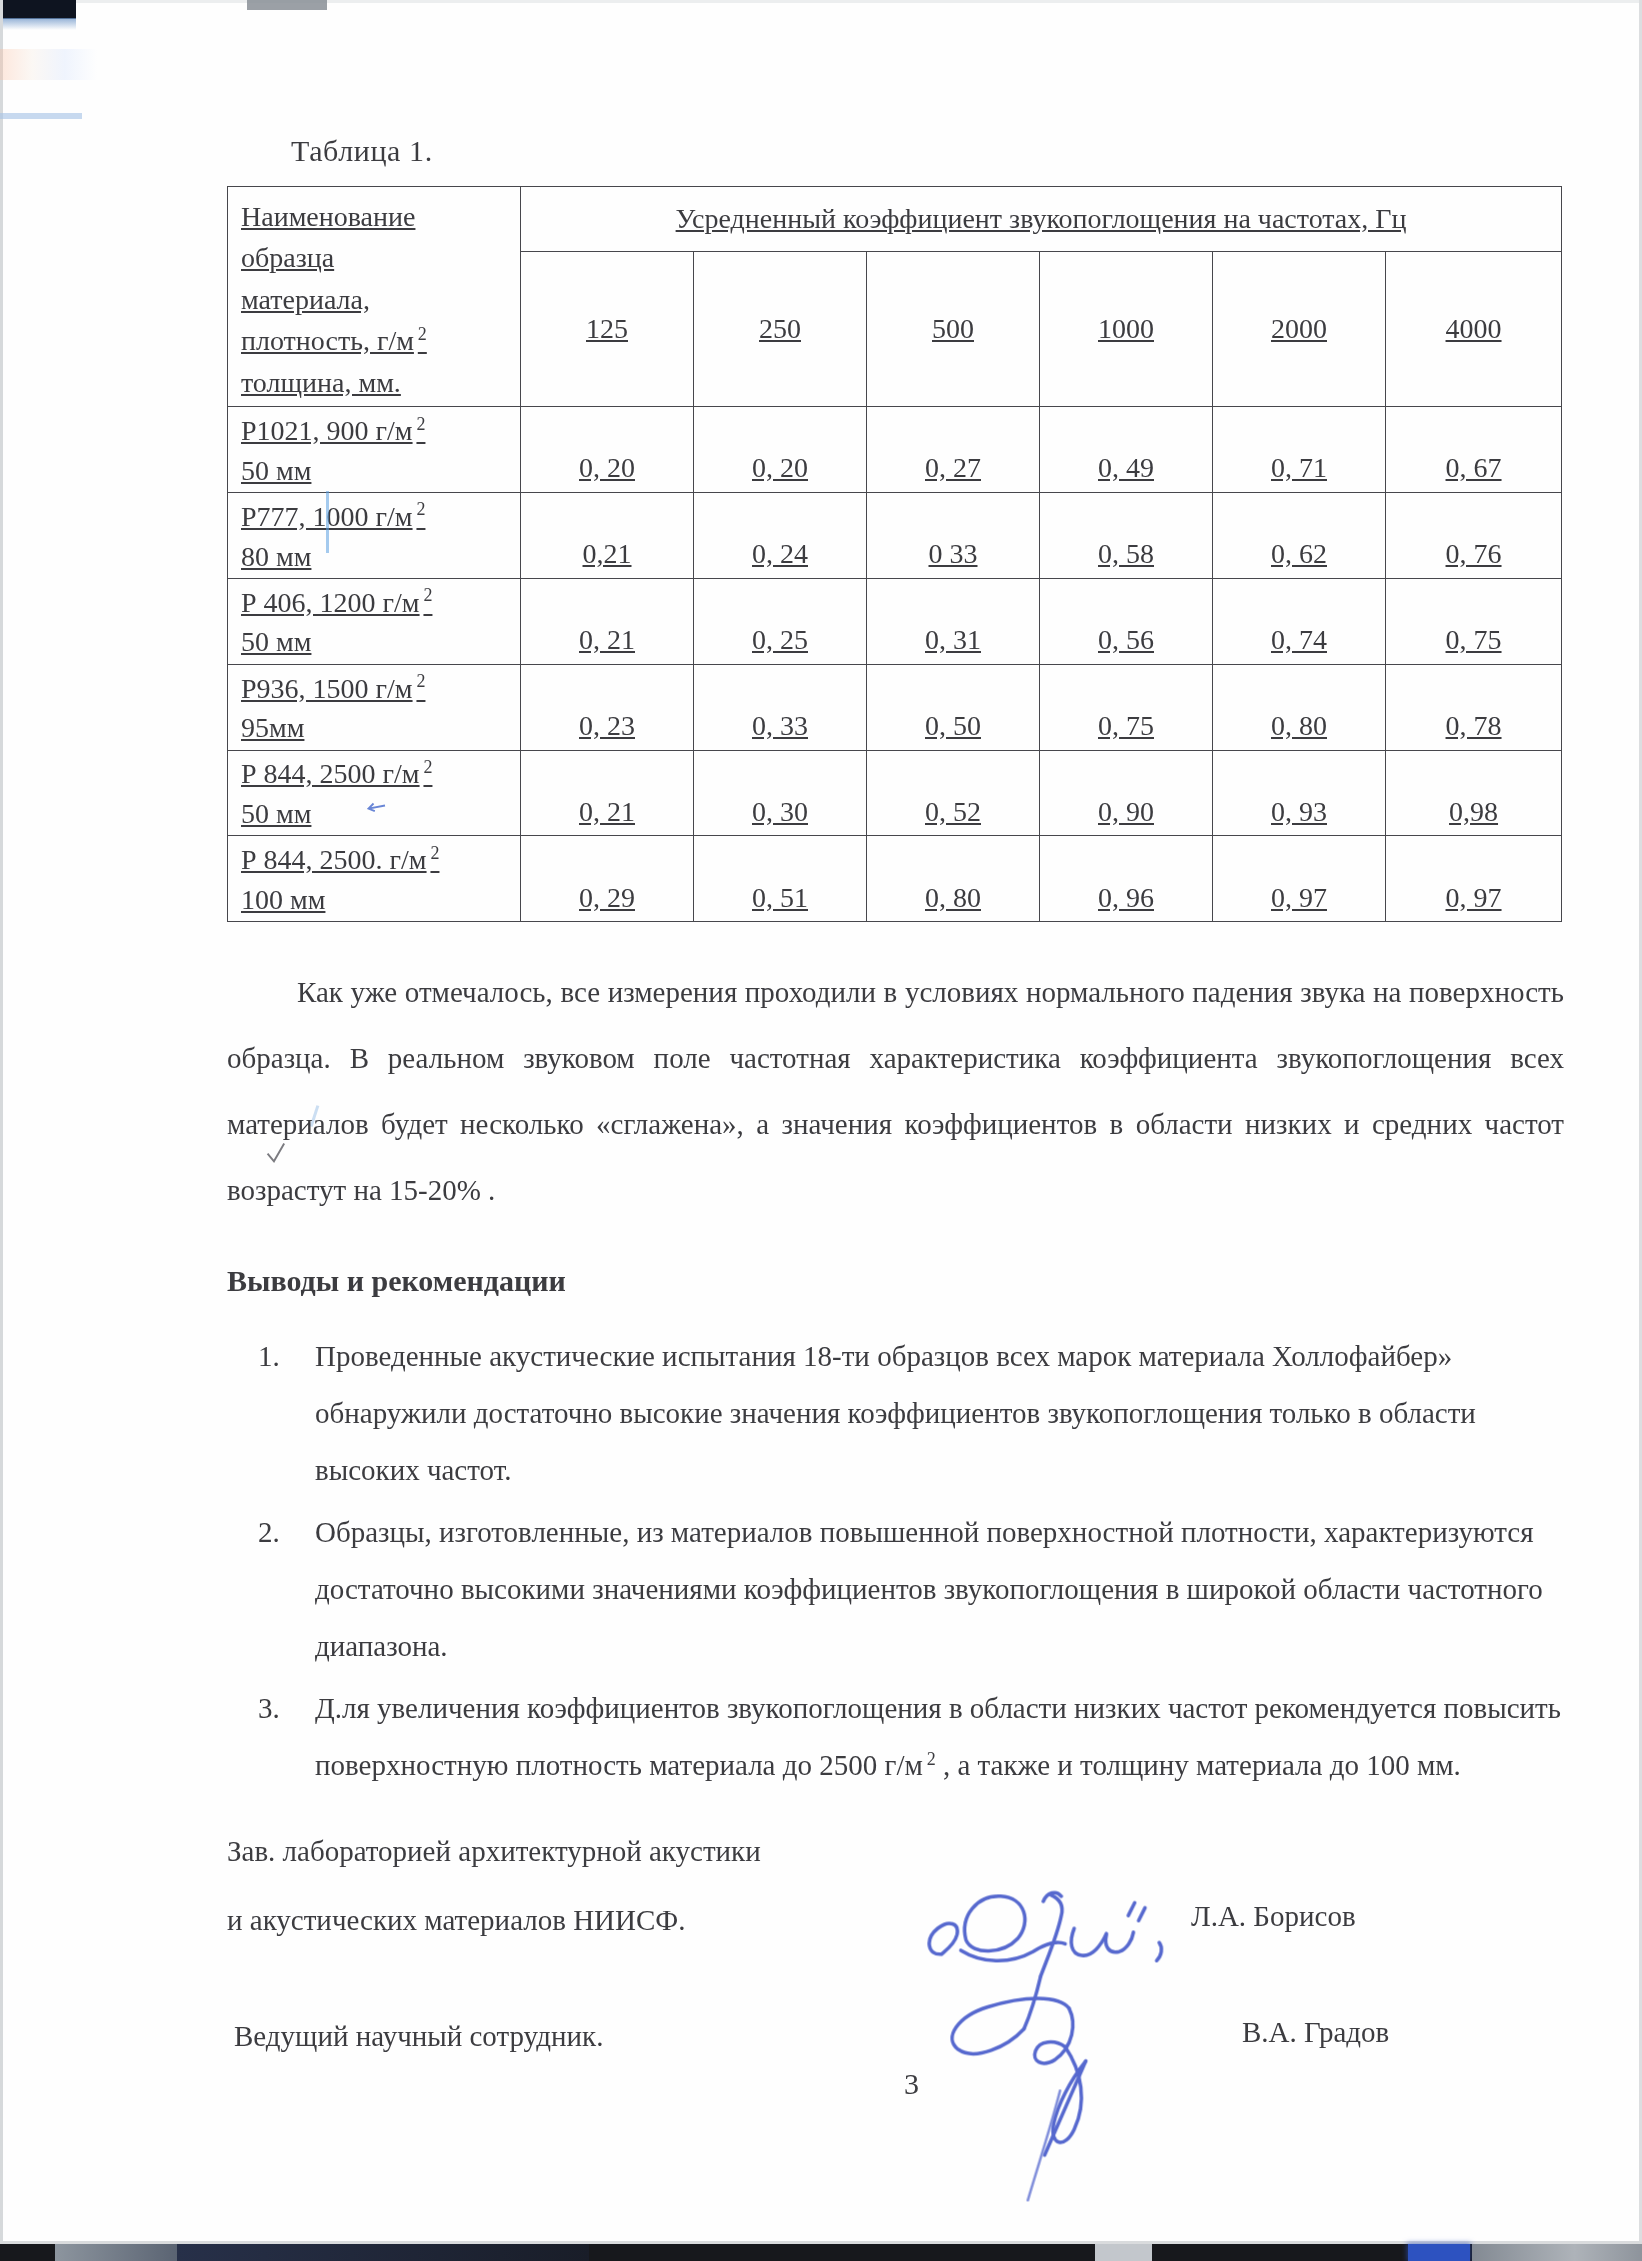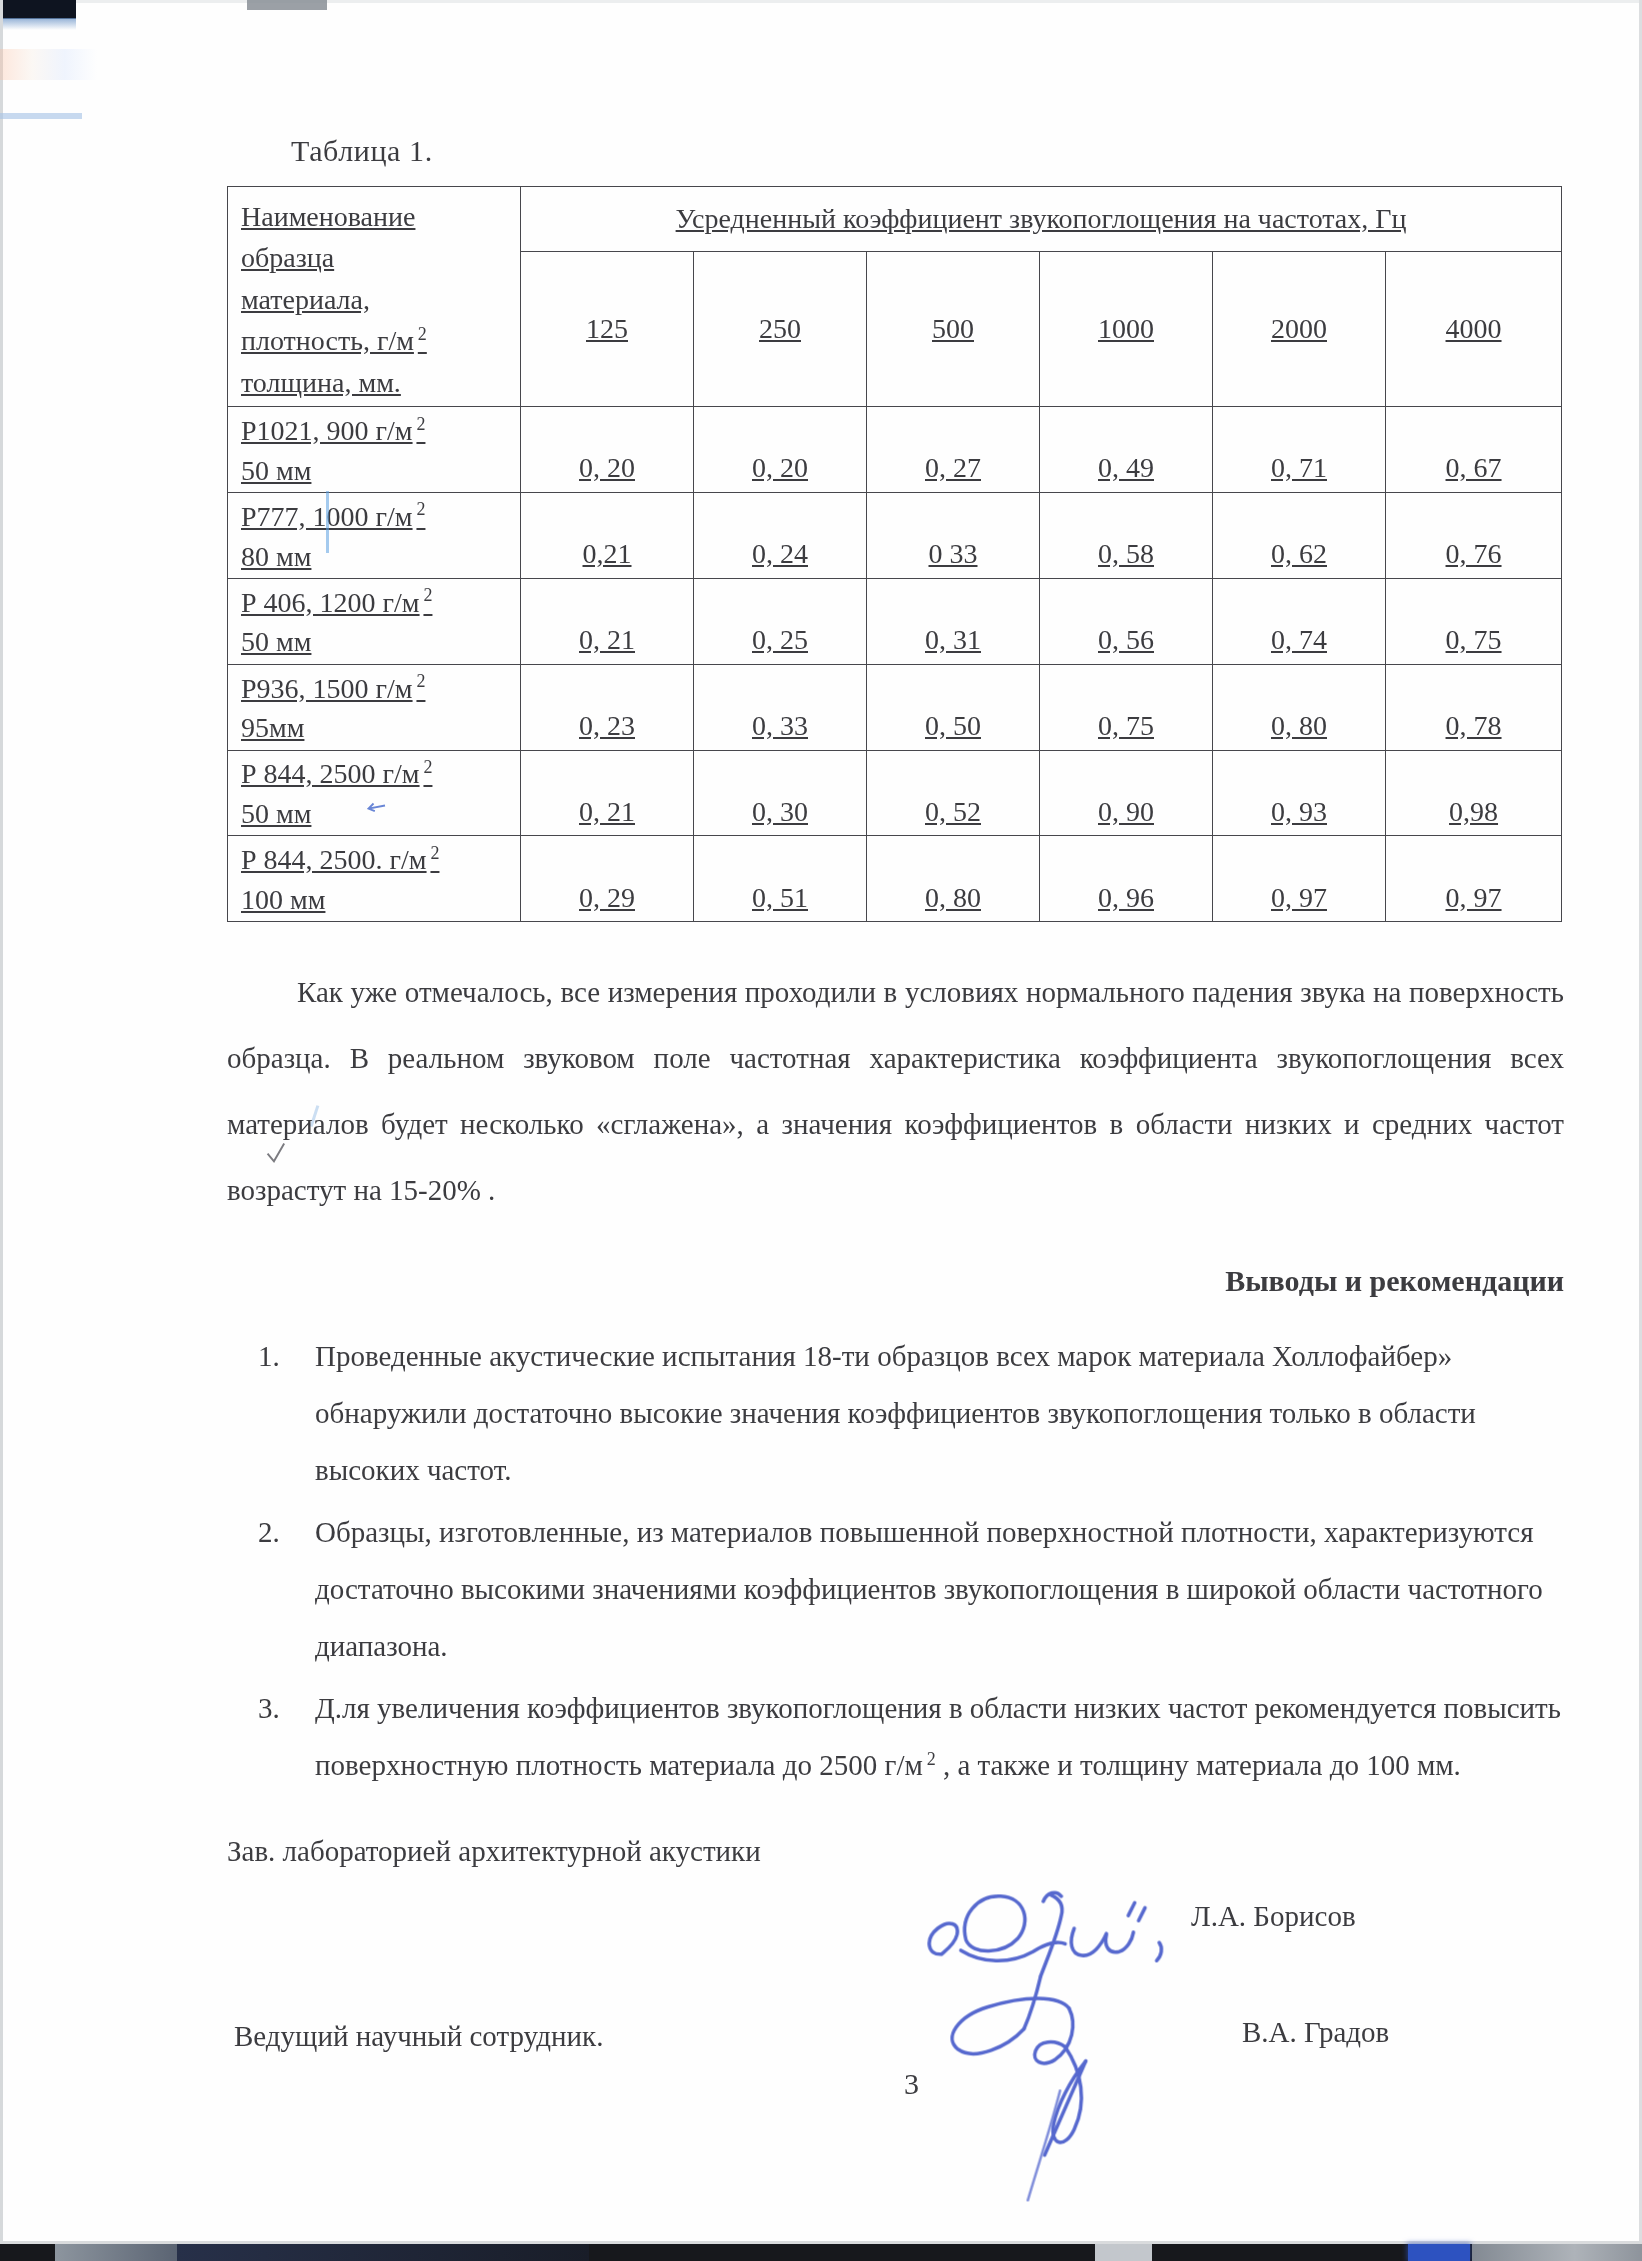--- a/index.html
+++ b/index.html
@@ -40,21 +40,21 @@
   th.namehead{width:293px;vertical-align:top;text-align:left;padding:9px 5.2px 0 13px;line-height:1.48;}
   th.freqtitle{height:64px;text-align:center;vertical-align:middle;padding:0 6.4px;}
   td.freq{height:152px;text-align:center;vertical-align:middle;}
   td.rowname{vertical-align:top;text-align:left;padding:3.9px 5.2px 0 13px;line-height:1.42;height:81px;}
   td.val{vertical-align:bottom;text-align:center;padding-bottom:7.7px;}
   sup.s2{font-size:18px;vertical-align:super;margin-left:3.9px;line-height:0;}
 
   
   .para{position:absolute;left:227px;top:959px;width:1337px;font-size:29px;line-height:66px;
     text-align:justify;text-indent:70px;}
-  .concl-head{position:absolute;left:227px;top:1264px;width:1337px;text-align:right;
+  .concl-head{position:absolute;left:227px;top:1264px;width:1337px;text-align:left;
     font-size:30px;font-weight:bold;}
   .list{position:absolute;left:258px;top:1328px;width:1312px;font-size:29px;line-height:57px;}
   .item{position:relative;padding-left:57px;margin-bottom:5.2px;}
   .item .num{position:absolute;left:0;top:0;}
 
   
   .sigline{position:absolute;font-size:29px;white-space:nowrap;}
   .pagenum{position:absolute;left:904px;top:2067px;font-size:30px;}
 
   .artifact{position:absolute;}
@@ -203,20 +203,21 @@
       <span class="num">2.</span>
       <span>Образцы,  изготовленные, из материалов  повышенной  поверхностной плотности, характеризуются достаточно высокими значениями коэффициентов звукопоглощения в широкой области частотного диапазона.</span>
     </div>
     <div class="item">
       <span class="num">3.</span>
       <span>Д.ля  увеличения  коэффициентов  звукопоглощения  в  области  низких  частот рекомендуется повысить поверхностную плотность материала до 2500 г/м</span><sup class="s2">2</sup><span> , а также и толщину материала до 100 мм.</span>
     </div>
   </div>
 
   <div class="sigline" style="left:227px;top:1835px;">Зав. лабораторией архитектурной акустики</div>
+  <div class="sigline" style="left:227px;top:1904px;">и акустических материалов НИИСФ.</div>
   <div class="sigline" style="left:1191px;top:1900px;">Л.А. Борисов</div>
   <div class="sigline" style="left:234px;top:2020px;">Ведущий научный сотрудник.</div>
   <div class="sigline" style="left:1242px;top:2016px;">В.А. Градов</div>
 
   <svg class="artifact" style="left:899px;top:1878px;" width="322" height="361" viewBox="0 0 500 560">
     <g fill="none" stroke="#3f54c8" stroke-width="5.5" stroke-linecap="round" stroke-linejoin="round" opacity=".88">
       <path d="M66,118 C44,120 40,94 60,78 C78,64 94,70 90,88 C86,104 70,114 66,118"></path>
       <path d="M104,96 C94,58 122,26 158,28 C196,30 206,68 184,94 C162,118 114,120 104,96"></path>
       <path d="M96,112 C128,132 172,134 208,114 C228,102 244,96 258,102"></path>
       <path d="M236,26 C250,32 256,42 252,58 C246,88 232,120 220,152"></path>

